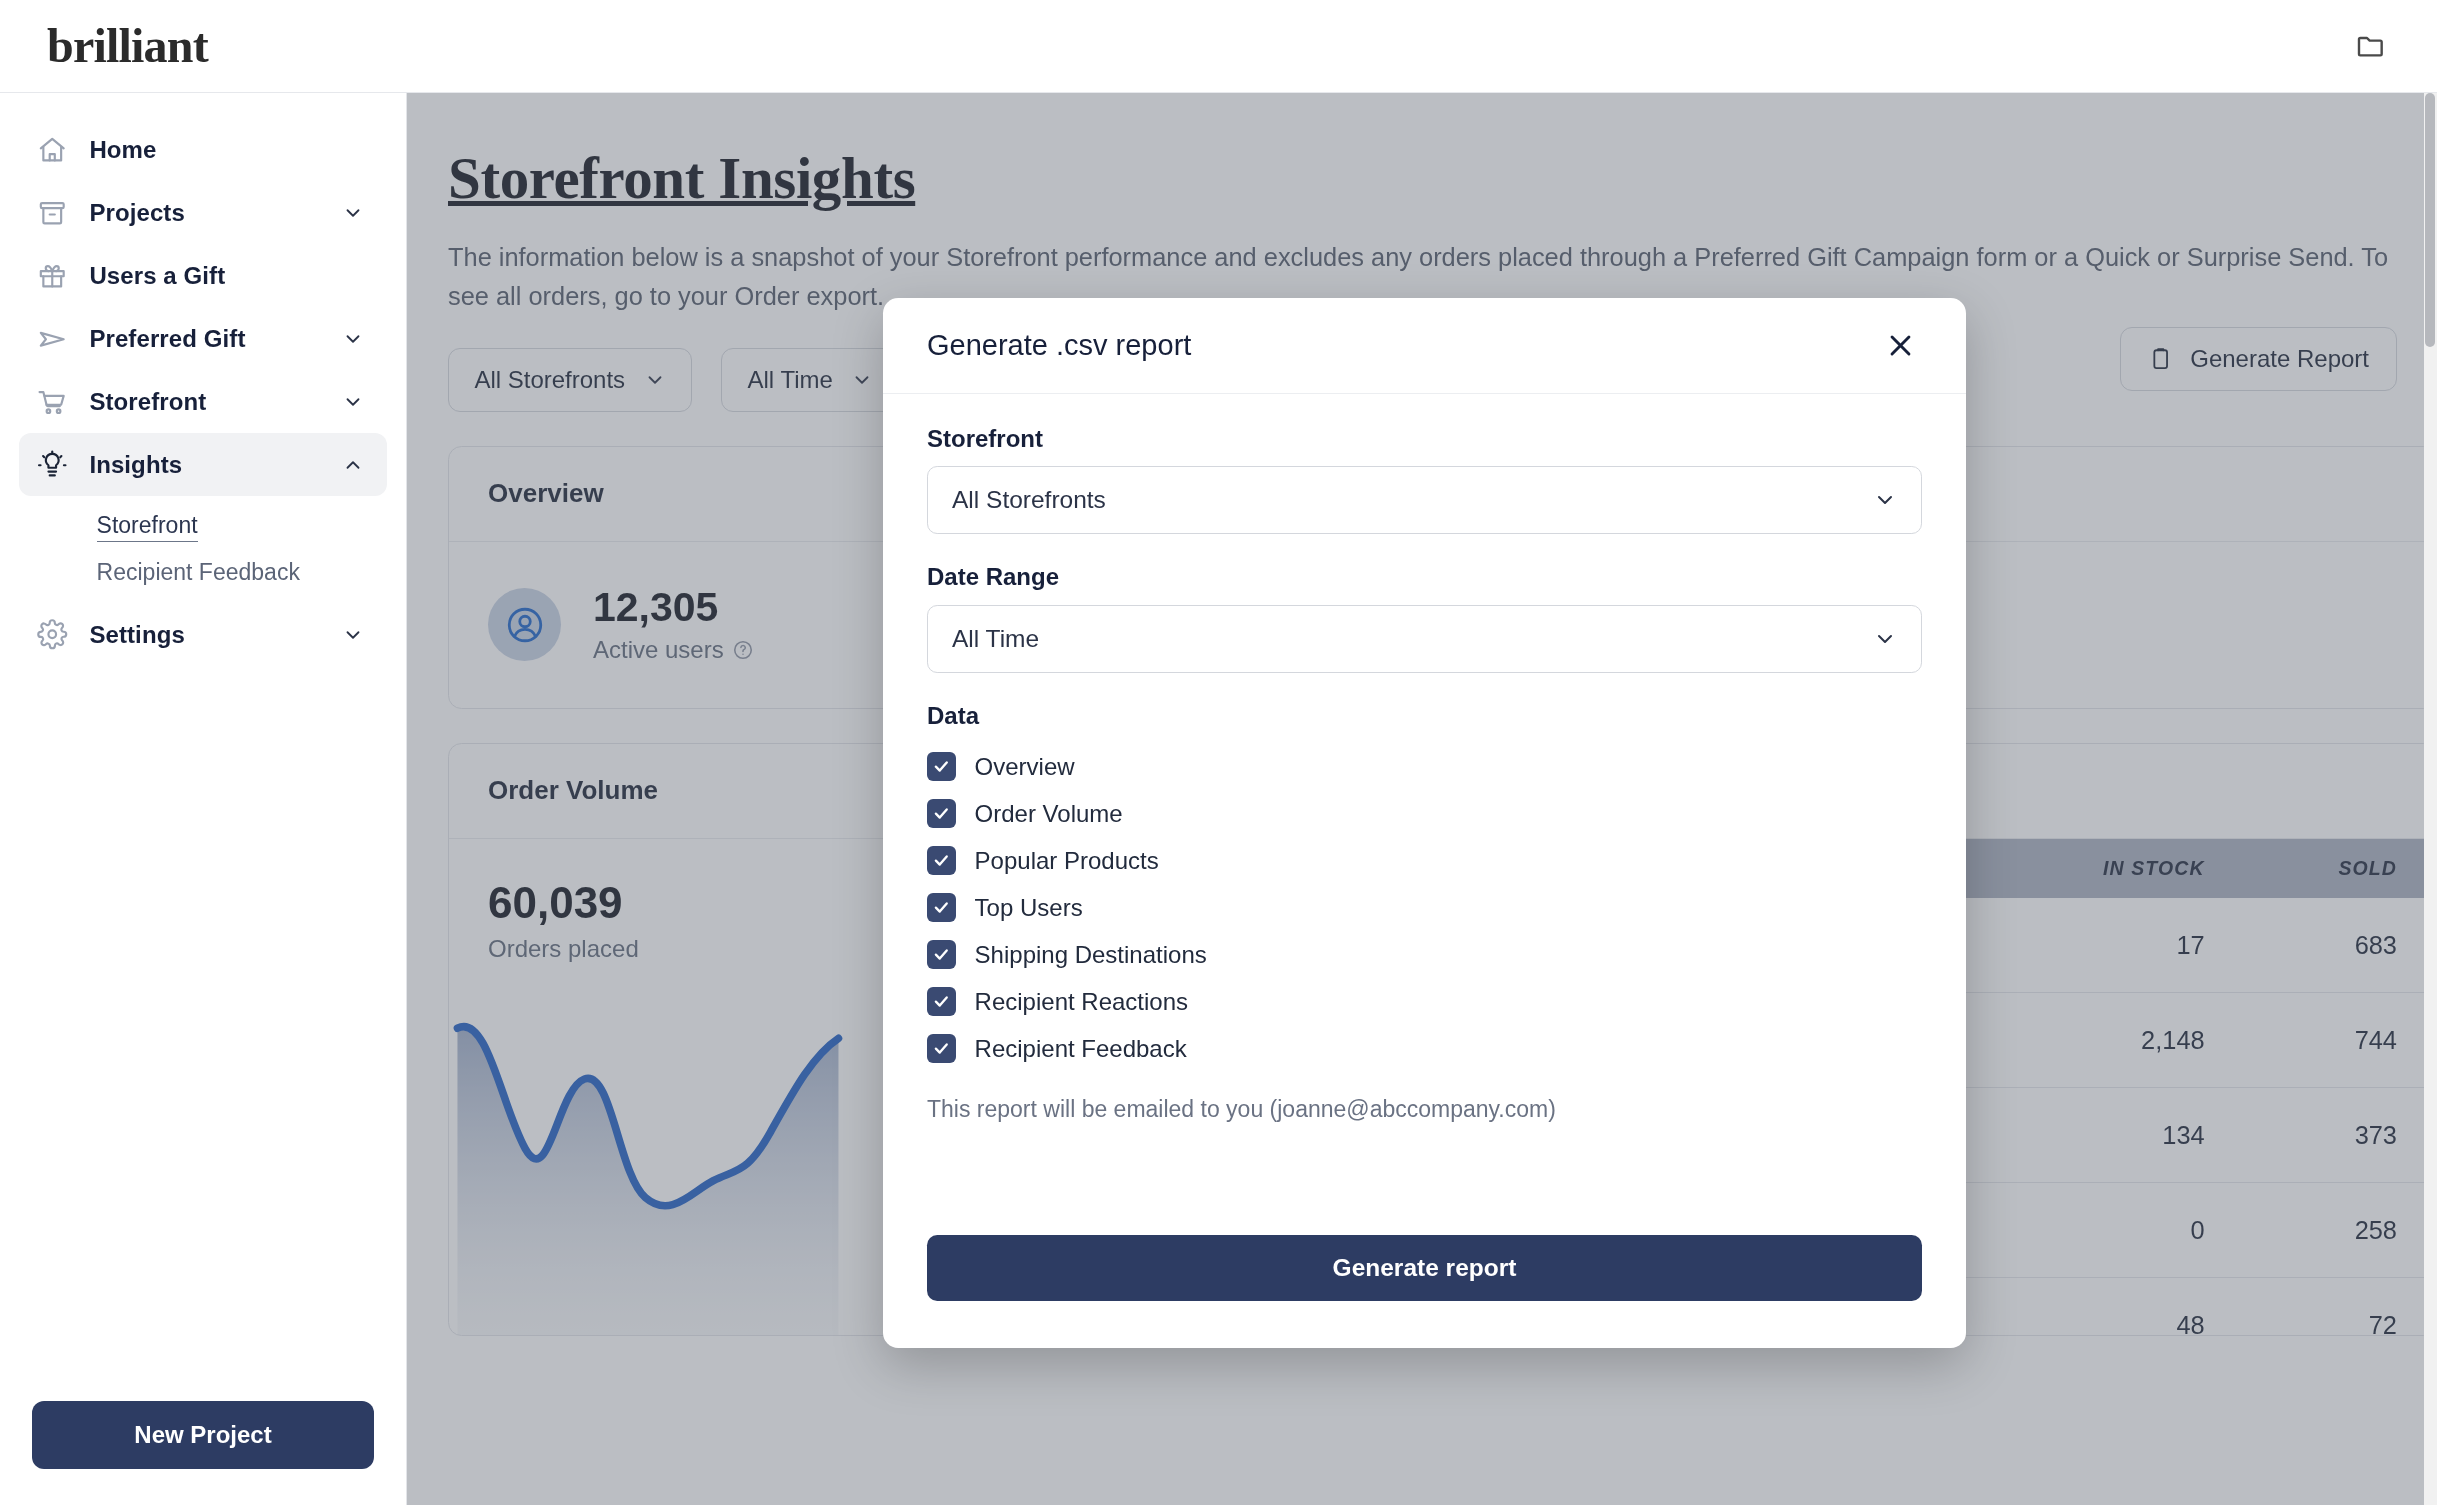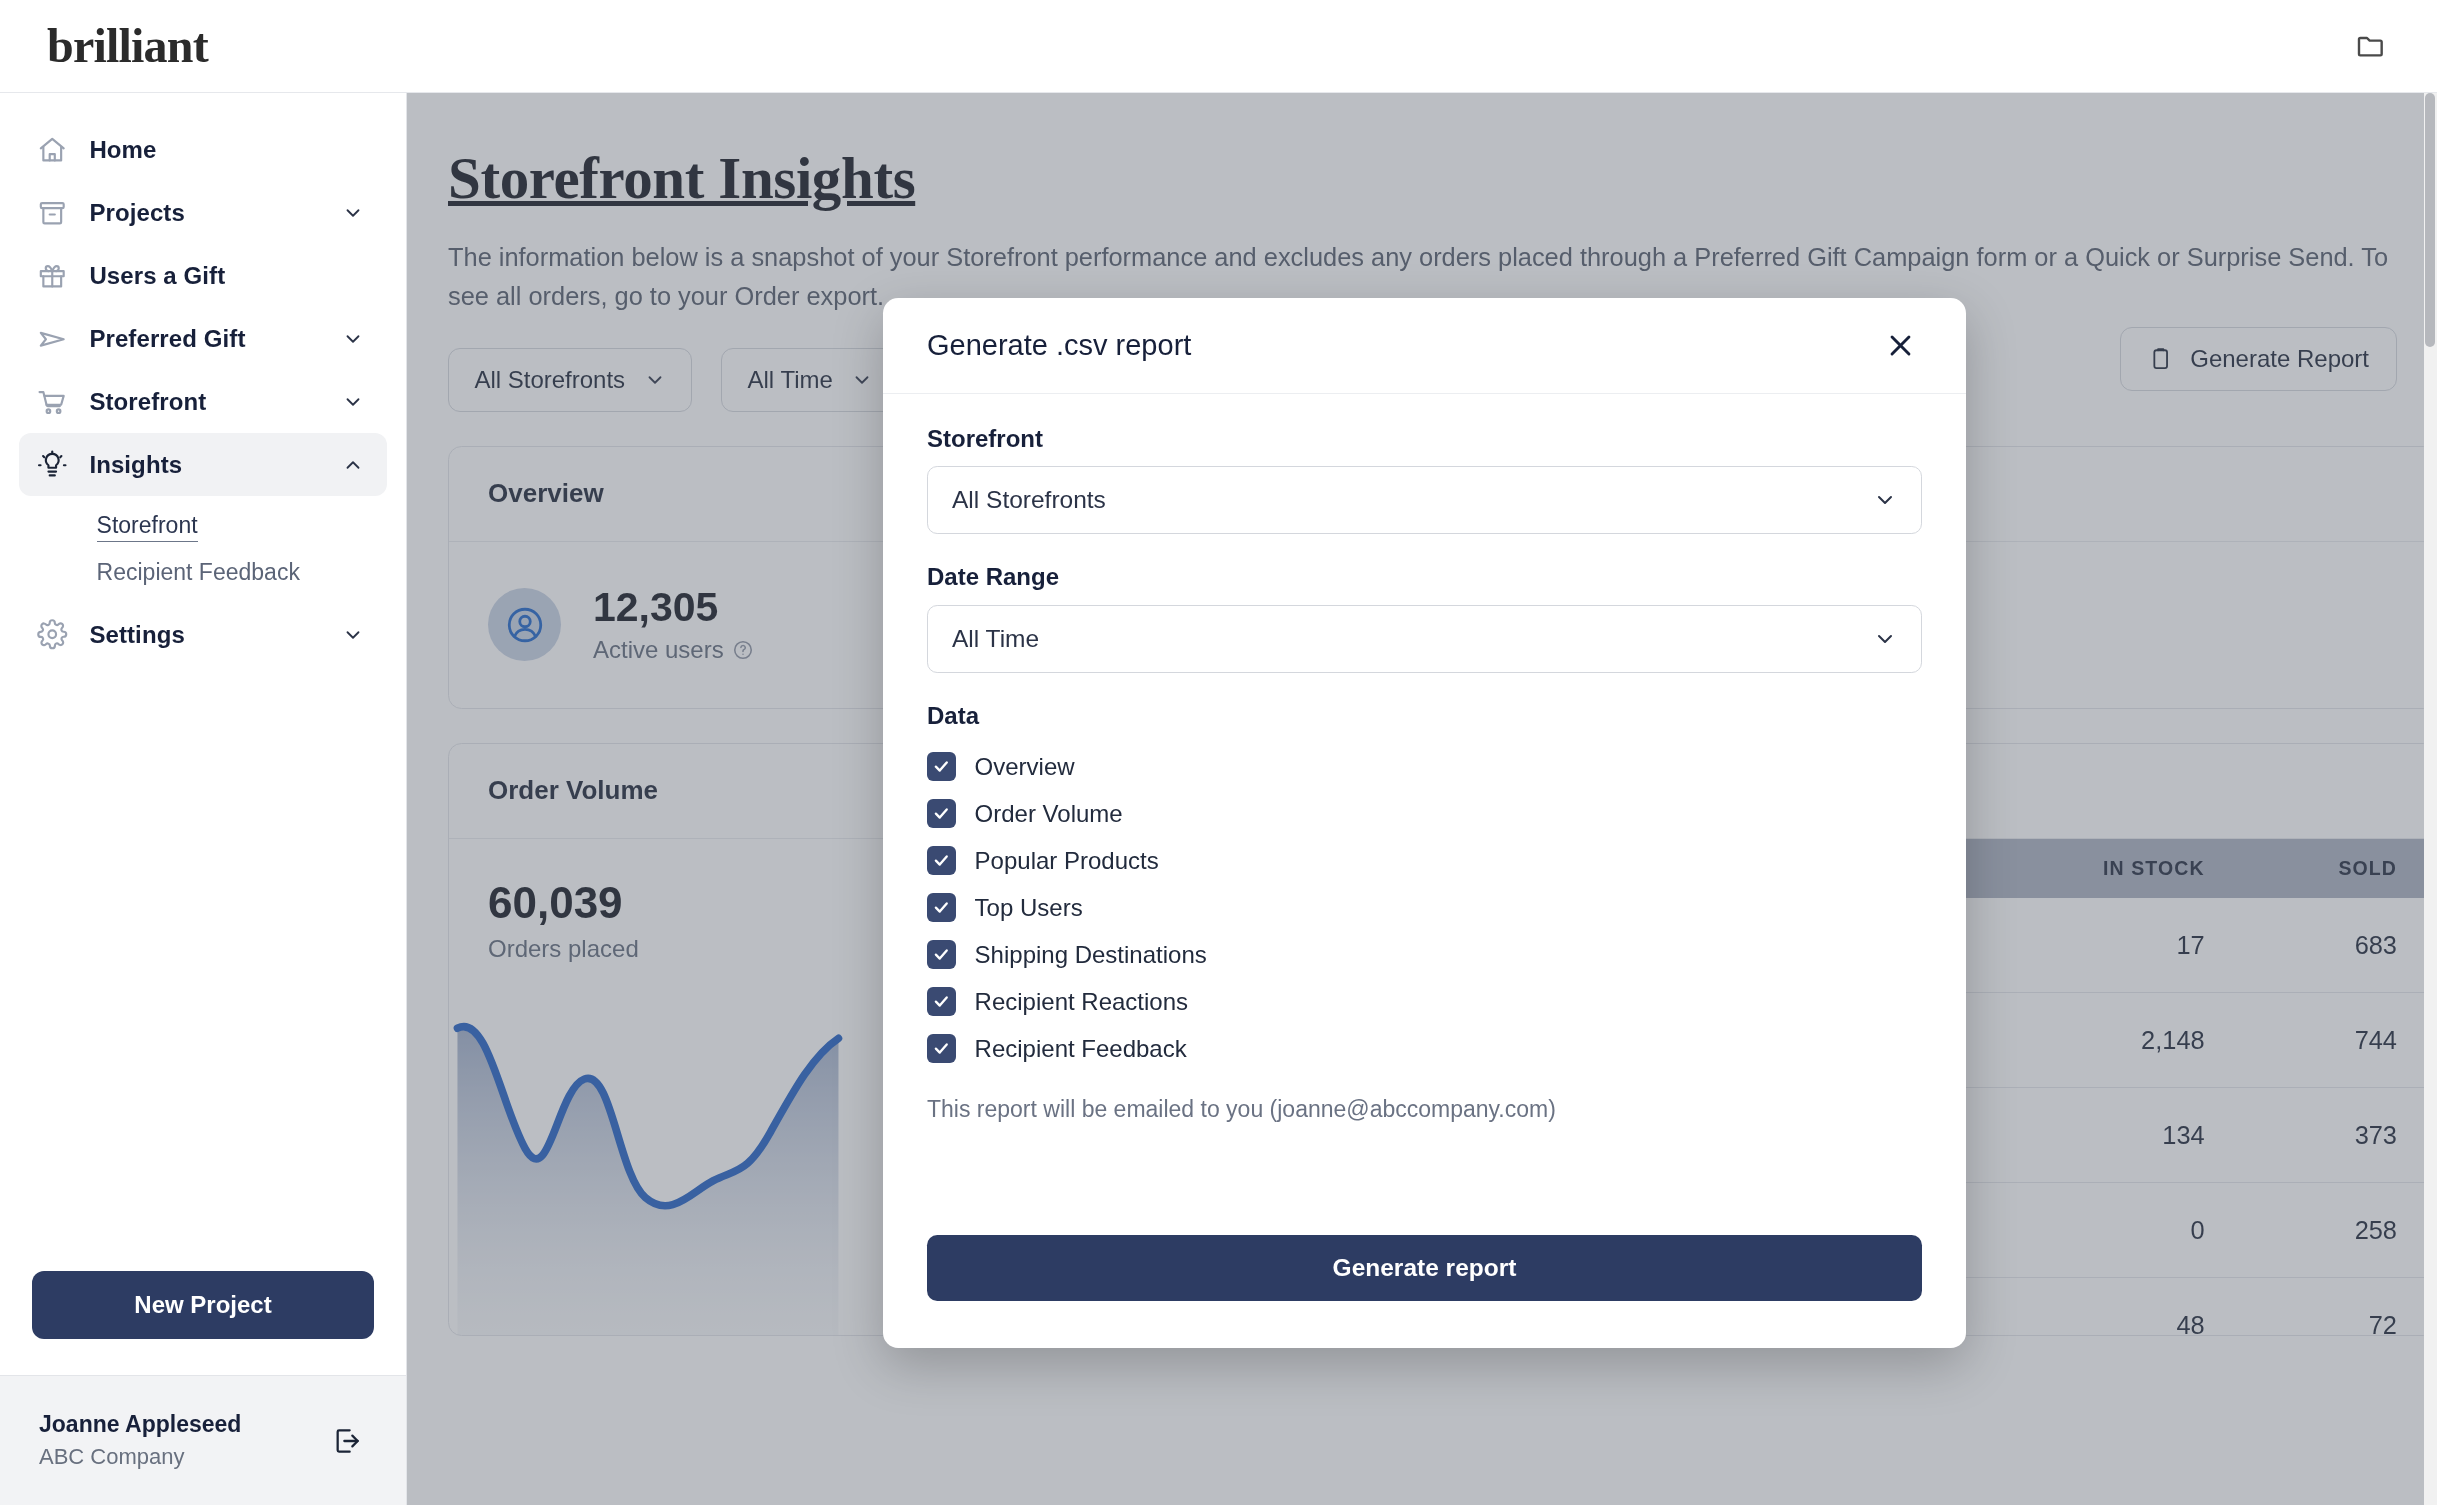--- a/index.html
+++ b/index.html
@@ -147,21 +147,21 @@
   .order-card { width: 973px; height: 593px; position: relative; }
   .ov-num { font-size: 44px; font-weight: 700; color: #12161f; }
   .ov-lbl { font-size: 24px; color: #606a7b; margin-top: 6.8px; }
   .chartbox { position: absolute; left: 0; right: 0; bottom: 0; height: 356px; }
 
   
   .tbl { width: 100%; border-collapse: collapse; }
   .tbl thead th {
     background: #aab0bf; color: #20293d;
     font-size: 19.5px; font-weight: 700; letter-spacing: 1.1px;
-    height: 59px; text-align: right; padding: 0 39px 0 0;
+    height: 59px; text-align: right; padding: 0 39px 0 0; font-style: italic;
   }
   .tbl thead th.first { text-align: left; padding: 0 0 0 39px; }
   .tbl tbody td {
     border-bottom: 0.8px solid #e3e5ea;
     height: 95px; font-size: 25.4px; color: #1b2436;
     text-align: right; padding: 0 39px 0 0;
   }
   .tbl tbody td.first { text-align: left; padding: 0 0 0 39px; }
   .prod-cell { display: flex; align-items: center; gap: 22px; }
   .prod-thumb { width: 47px; height: 47px; border-radius: 6.8px; background: #dfe2e8; flex: 0 0 47px; display:flex; align-items:center; justify-content:center; }
@@ -344,33 +344,20 @@
             <polyline points="6 9 12 15 18 9"></polyline>
           </svg>
       </span>
     </div>
   </div>
 
   <div class="newproj-wrap">
     <button class="newproj">New Project</button>
   </div>
 
-  <div class="userbar">
-    <div>
-      <div class="user-name">Joanne Appleseed</div>
-      <div class="user-org">ABC Company</div>
-    </div>
-    <div class="logout-btn">
-      <svg width="32" height="32" viewBox="0 0 24 24" fill="none" stroke="#1b2436" stroke-width="1.7" stroke-linecap="round" stroke-linejoin="round">
-        <path d="M14 4H6a1 1 0 0 0-1 1v14a1 1 0 0 0 1 1h8"></path>
-          <polyline points="16 8 20 12 16 16"></polyline>
-          <line x1="10" y1="12" x2="20" y2="12"></line>
-      </svg>
-    </div>
-  </div>
 </div>
 
 <div class="main">
   <h1 class="page-title">Storefront Insights</h1>
   <p class="page-desc">The information below is a snapshot of your Storefront performance and excludes any orders placed through a Preferred Gift Campaign form or a Quick or Surprise Send. To see all orders, go to your Order export.</p>
 
   <div class="filters">
     <div class="pill">
       <span>All Storefronts</span>
       <svg width="22" height="22" viewBox="0 0 24 24" fill="none" stroke="#2b3347" stroke-width="2" stroke-linecap="round" stroke-linejoin="round">

